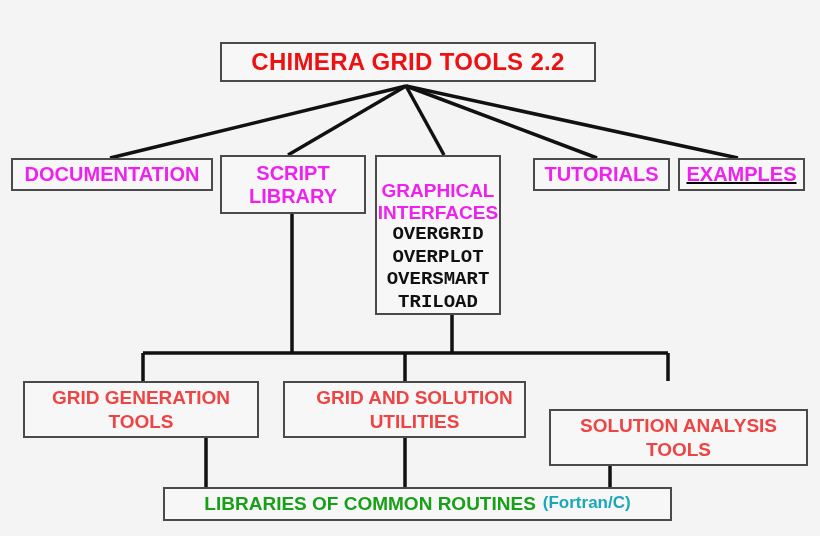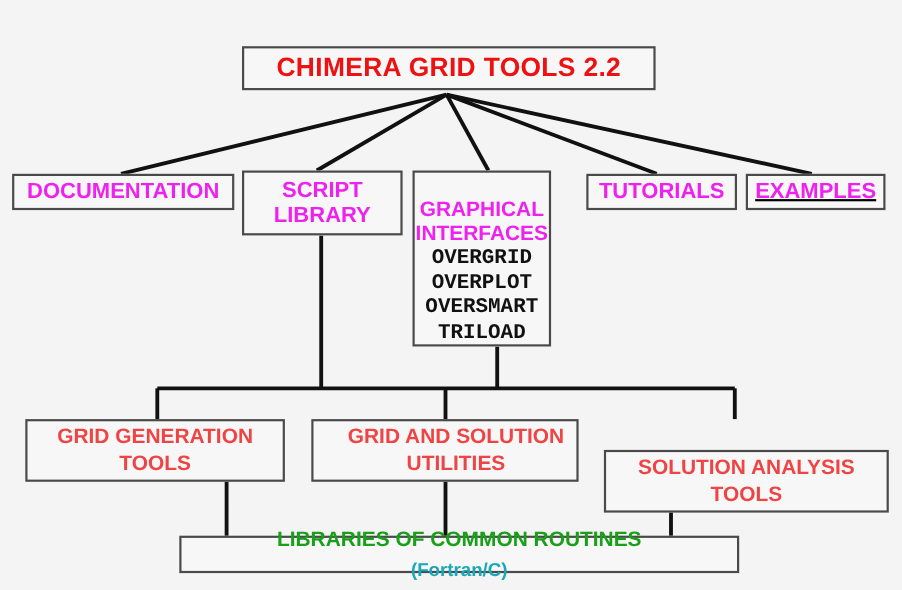--- a/index.html
+++ b/index.html
@@ -102,23 +102,22 @@
     white-space: nowrap;
   }
   .n-lib .txt-cyan {
     color: #1aa8b8;
     font-weight: bold;
     font-size: 17px;
     white-space: nowrap;
   }
   .n-lib .row {
     display: flex;
-    align-items: center;
+    align-items: flex-start;
     gap: 7px;
-    flex-direction: column;
   }
 </style>
 </head>
 <body>
 
 <div id="diagram">
 
   <svg id="connectors" viewBox="0 0 820 536" xmlns="http://www.w3.org/2000/svg">
     <g stroke="#111111" stroke-width="3.5" fill="none" stroke-linecap="butt">
 

